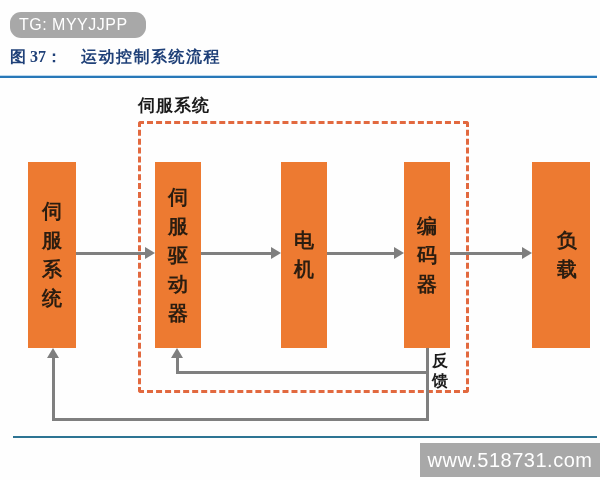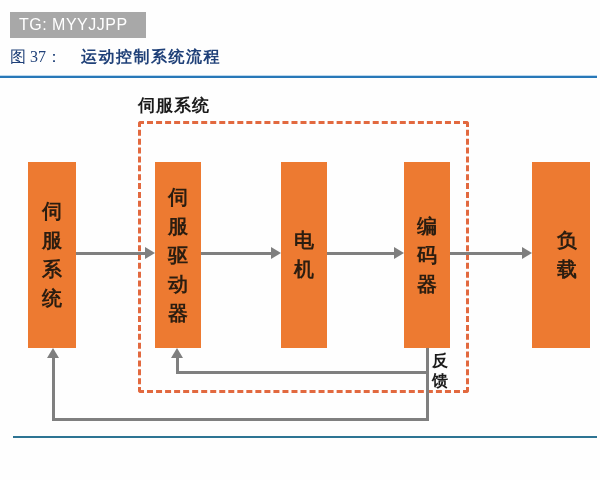--- a/index.html
+++ b/index.html
@@ -19,29 +19,29 @@
   .page{
     position:relative;width:600px;height:480px;overflow:hidden;
     background:var(--page_bg);
     font-family:"Liberation Sans","DejaVu Sans",sans-serif;
   }
   
   .badge-top{
     position:absolute;left:10px;top:12px;width:136px;height:26px;
     background:var(--badge_gray);color:var(--badge_text);
     display:flex;align-items:center;padding-left:9px;box-sizing:border-box;
-    font-size:16px;letter-spacing:0.5px;
+    font-size:16px;letter-spacing:0.5px;border-radius:11px;
   }
   
   .caption{
     position:absolute;left:10px;top:47px;
     font-family:"Liberation Serif","DejaVu Serif",serif;
     color:var(--title_navy);font-size:16px;white-space:nowrap;
   }
-  .caption .cap-label{font-weight:normal;}
+  .caption .cap-label{font-weight:bold;}
   .caption .cap-title{font-weight:bold;letter-spacing:1.5px;margin-left:19px;}
   .rule-top{
     position:absolute;left:0;top:75px;width:597px;height:2px;
     background:var(--rule_blue);
     border-top:1px solid #bcd8ee;
   }
   
   .servo-label{
     position:absolute;left:138px;top:94px;width:331px;
     text-align:left;font-size:17px;font-weight:bold;color:var(--label_black);
@@ -163,14 +163,17 @@
     <div class="hline fb-houter"></div>
     <div class="vline fb-vup-controller"></div>
     <div class="head-up hu-controller"></div>
 
     <div class="feedback-label">反馈</div>
 
   </div>
 
   <div class="rule-bottom"></div>
 
+  <div class="badge-bottom">
+    <span>www.518731.com</span>
+  </div>
 
 </div>
 
 </body></html>

